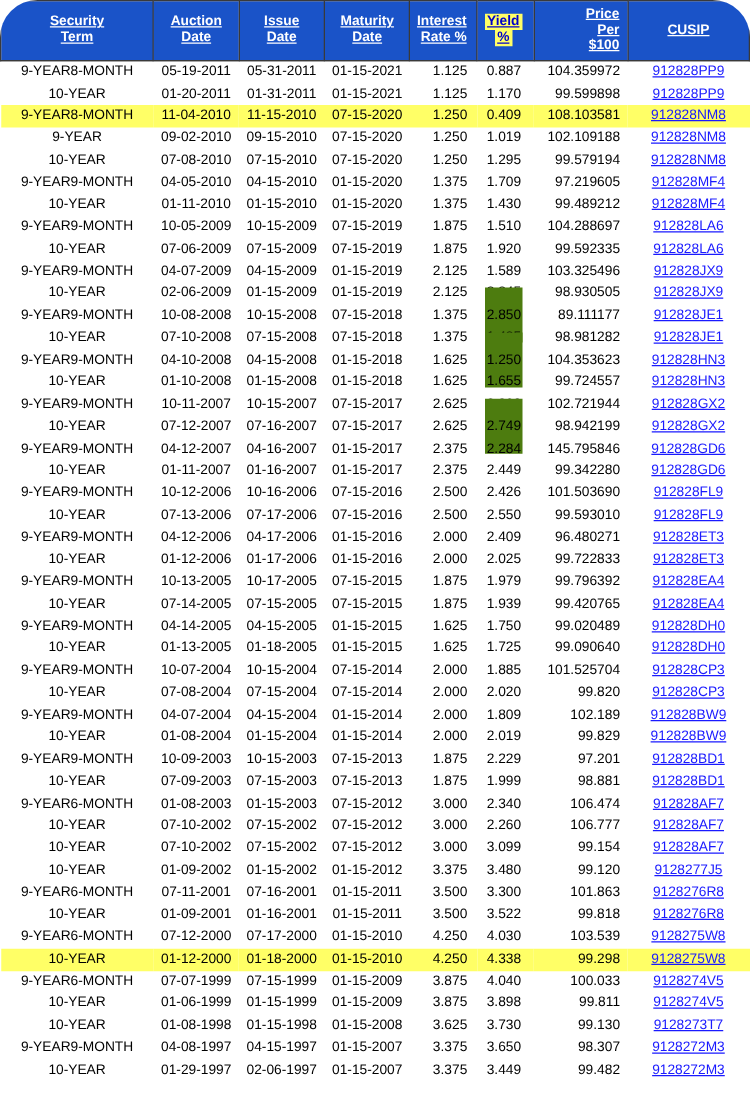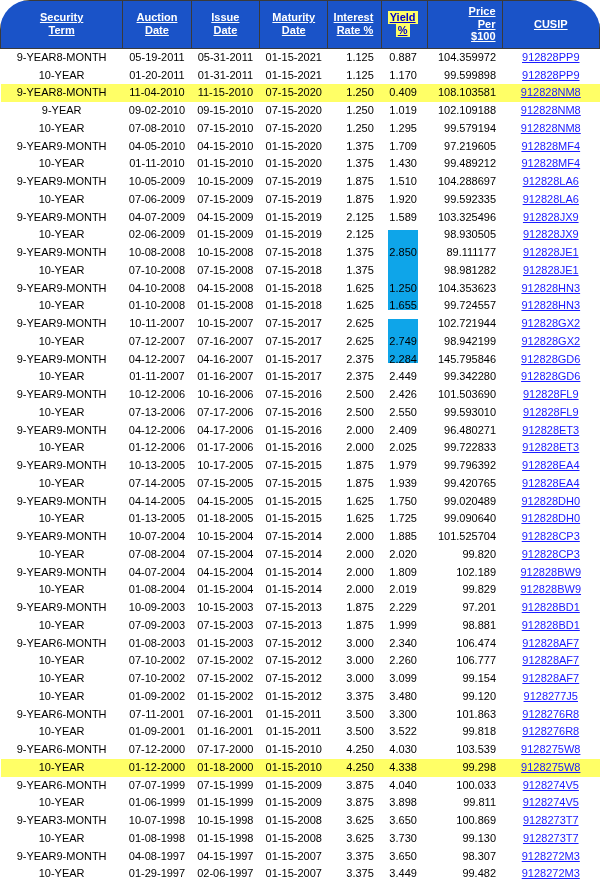--- a/index.html
+++ b/index.html
@@ -64,21 +64,21 @@
   .c-cusip  { text-align: center; width: 94px; }
   .cusip-link {
     color: #1a1aff;
     text-decoration: underline;
   }
   tr.row-hl td {
     background: #ffff66;
   }
   tr.row-hl .cusip-link { color: #1a1aff; }
   .mark {
-    background: #0ea5e9;
+    background: #4d7c0f;
     padding: 16px 1px;
   }
 </style>
 </head>
 <body>
 
 <div id="page">
   <table class="auction">
     <thead>
       <tr>
@@ -541,30 +541,20 @@
           <td class="c-term">10-YEAR</td>
           <td class="c-auc">01-06-1999</td>
           <td class="c-iss">01-15-1999</td>
           <td class="c-mat">01-15-2009</td>
           <td class="c-rate">3.875</td>
           <td class="c-yield">3.898</td>
           <td class="c-price">99.811</td>
           <td class="c-cusip"><a class="cusip-link" href="#">9128274V5</a></td>
         </tr>
         <tr>
-          <td class="c-term">9-YEAR3-MONTH</td>
-          <td class="c-auc">10-07-1998</td>
-          <td class="c-iss">10-15-1998</td>
-          <td class="c-mat">01-15-2008</td>
-          <td class="c-rate">3.625</td>
-          <td class="c-yield">3.650</td>
-          <td class="c-price">100.869</td>
-          <td class="c-cusip"><a class="cusip-link" href="#">9128273T7</a></td>
-        </tr>
-        <tr>
           <td class="c-term">10-YEAR</td>
           <td class="c-auc">01-08-1998</td>
           <td class="c-iss">01-15-1998</td>
           <td class="c-mat">01-15-2008</td>
           <td class="c-rate">3.625</td>
           <td class="c-yield">3.730</td>
           <td class="c-price">99.130</td>
           <td class="c-cusip"><a class="cusip-link" href="#">9128273T7</a></td>
         </tr>
         <tr>

